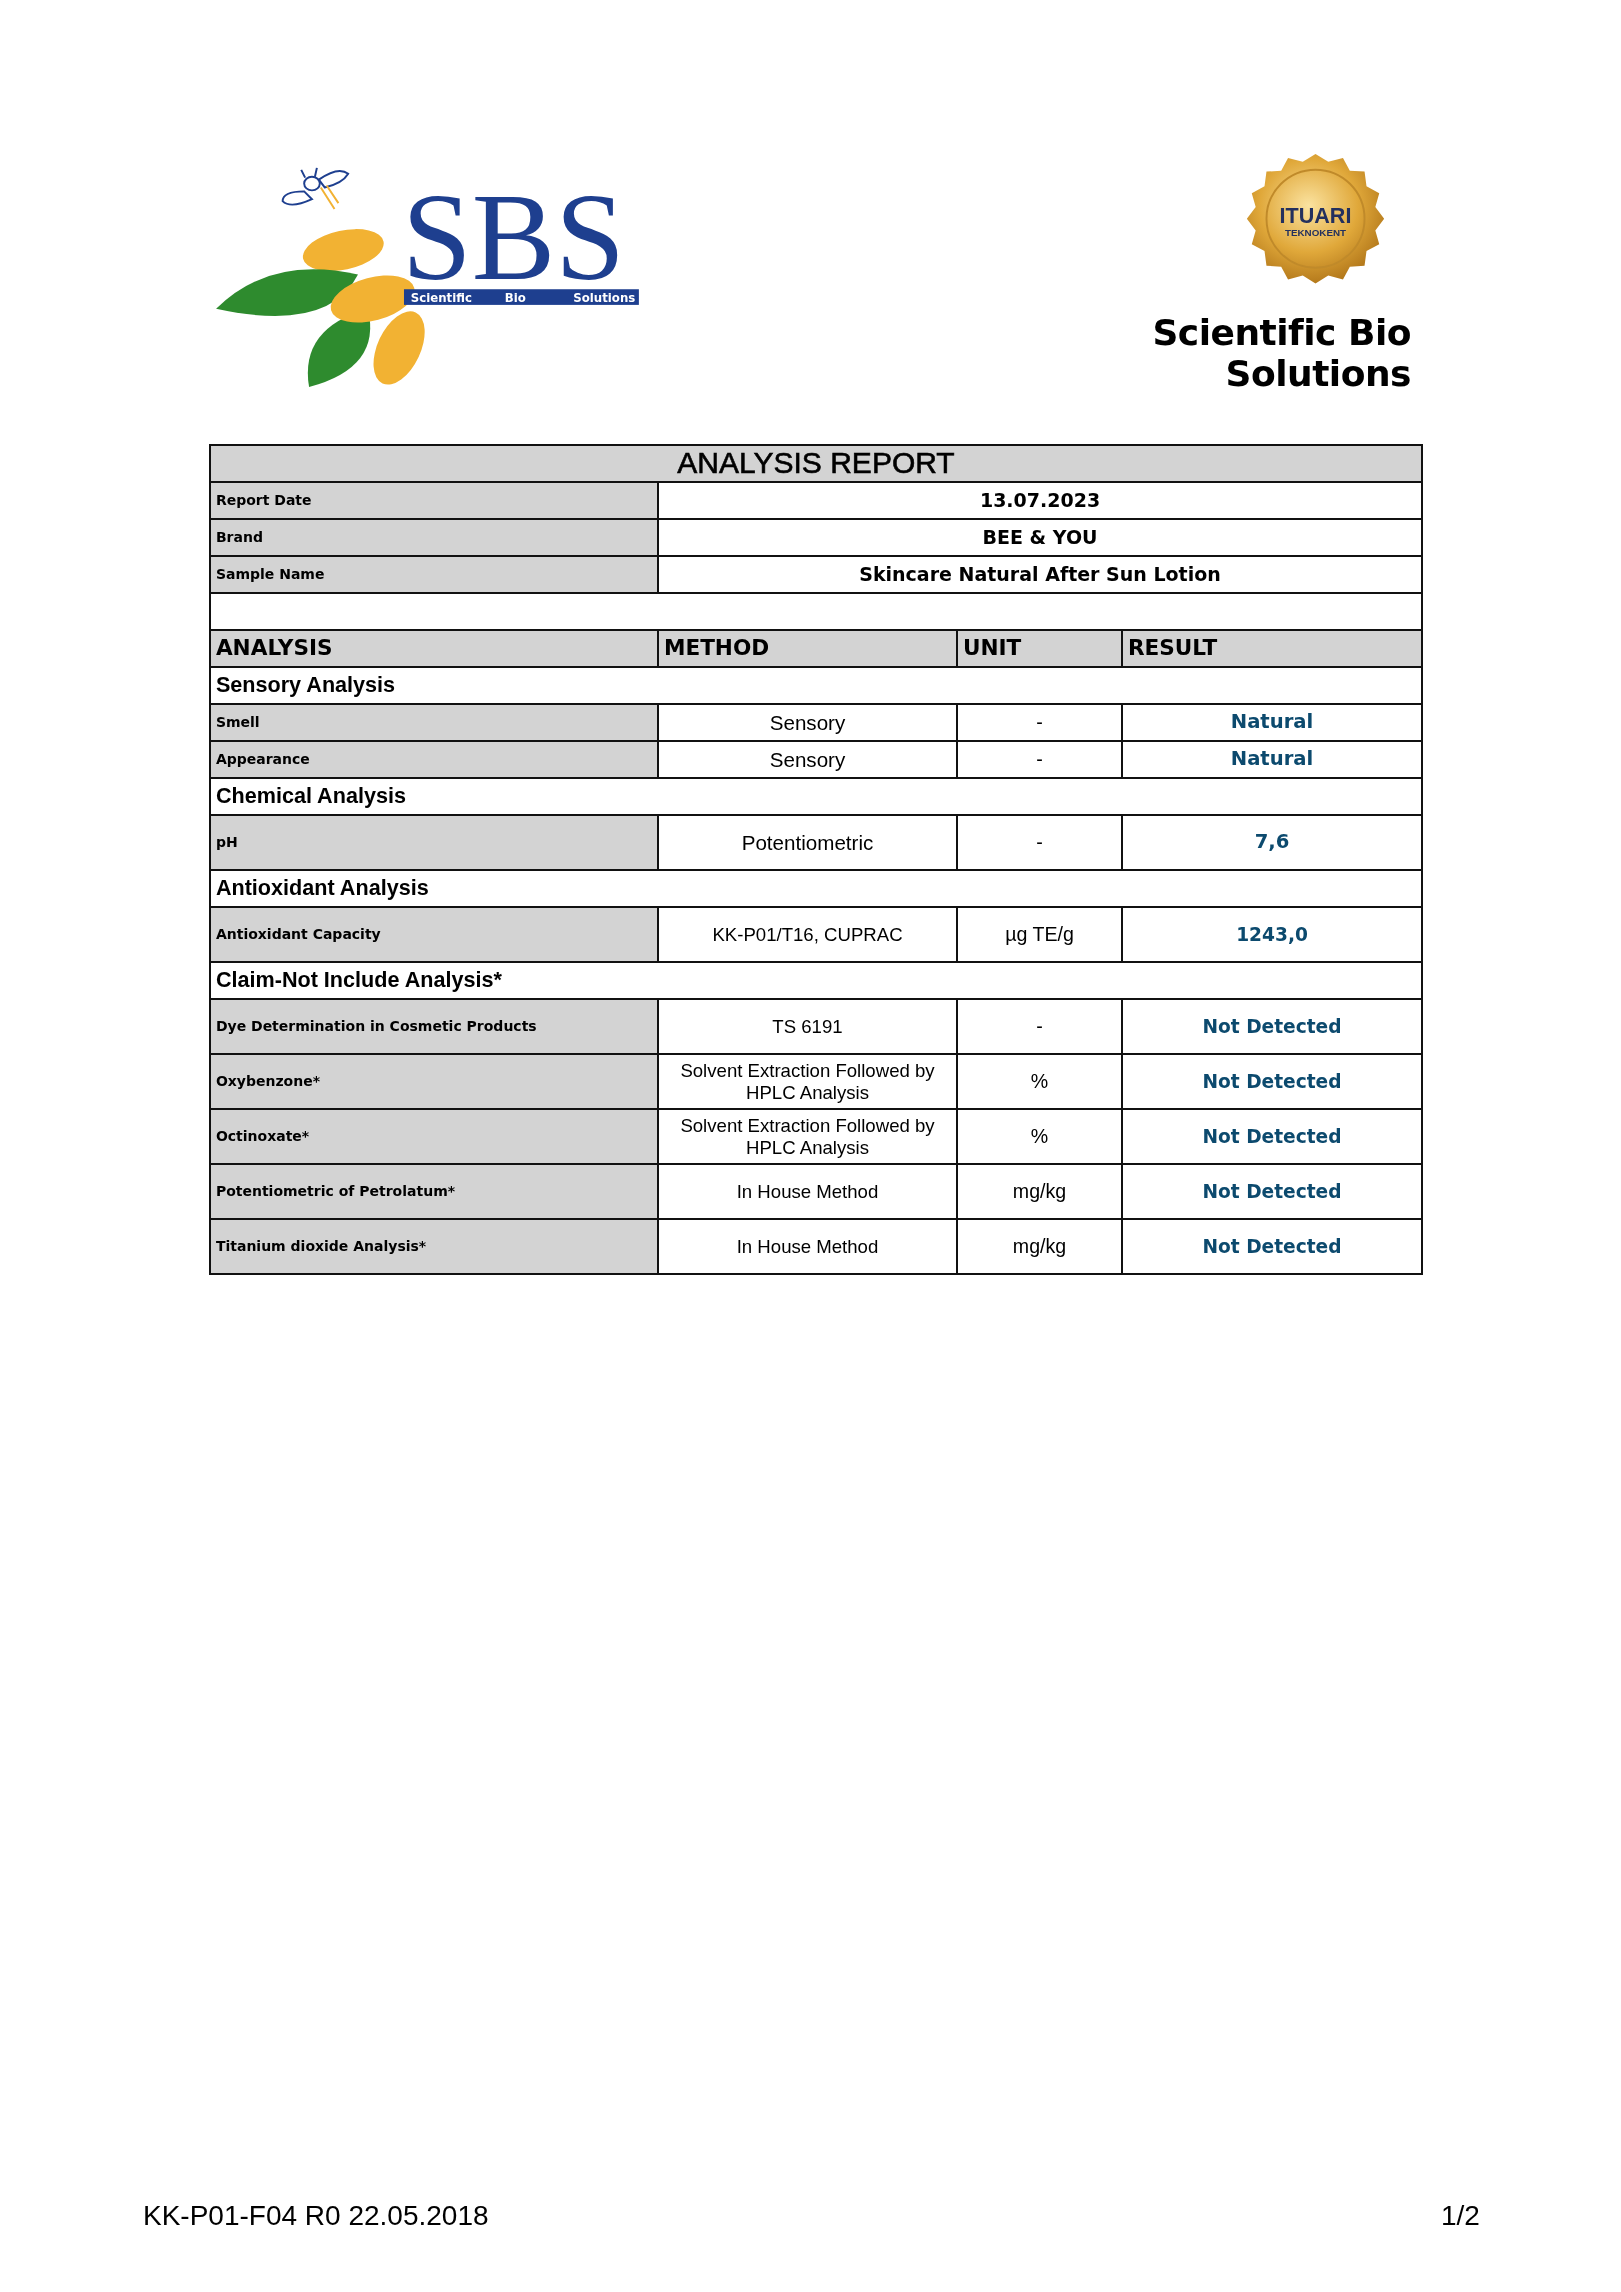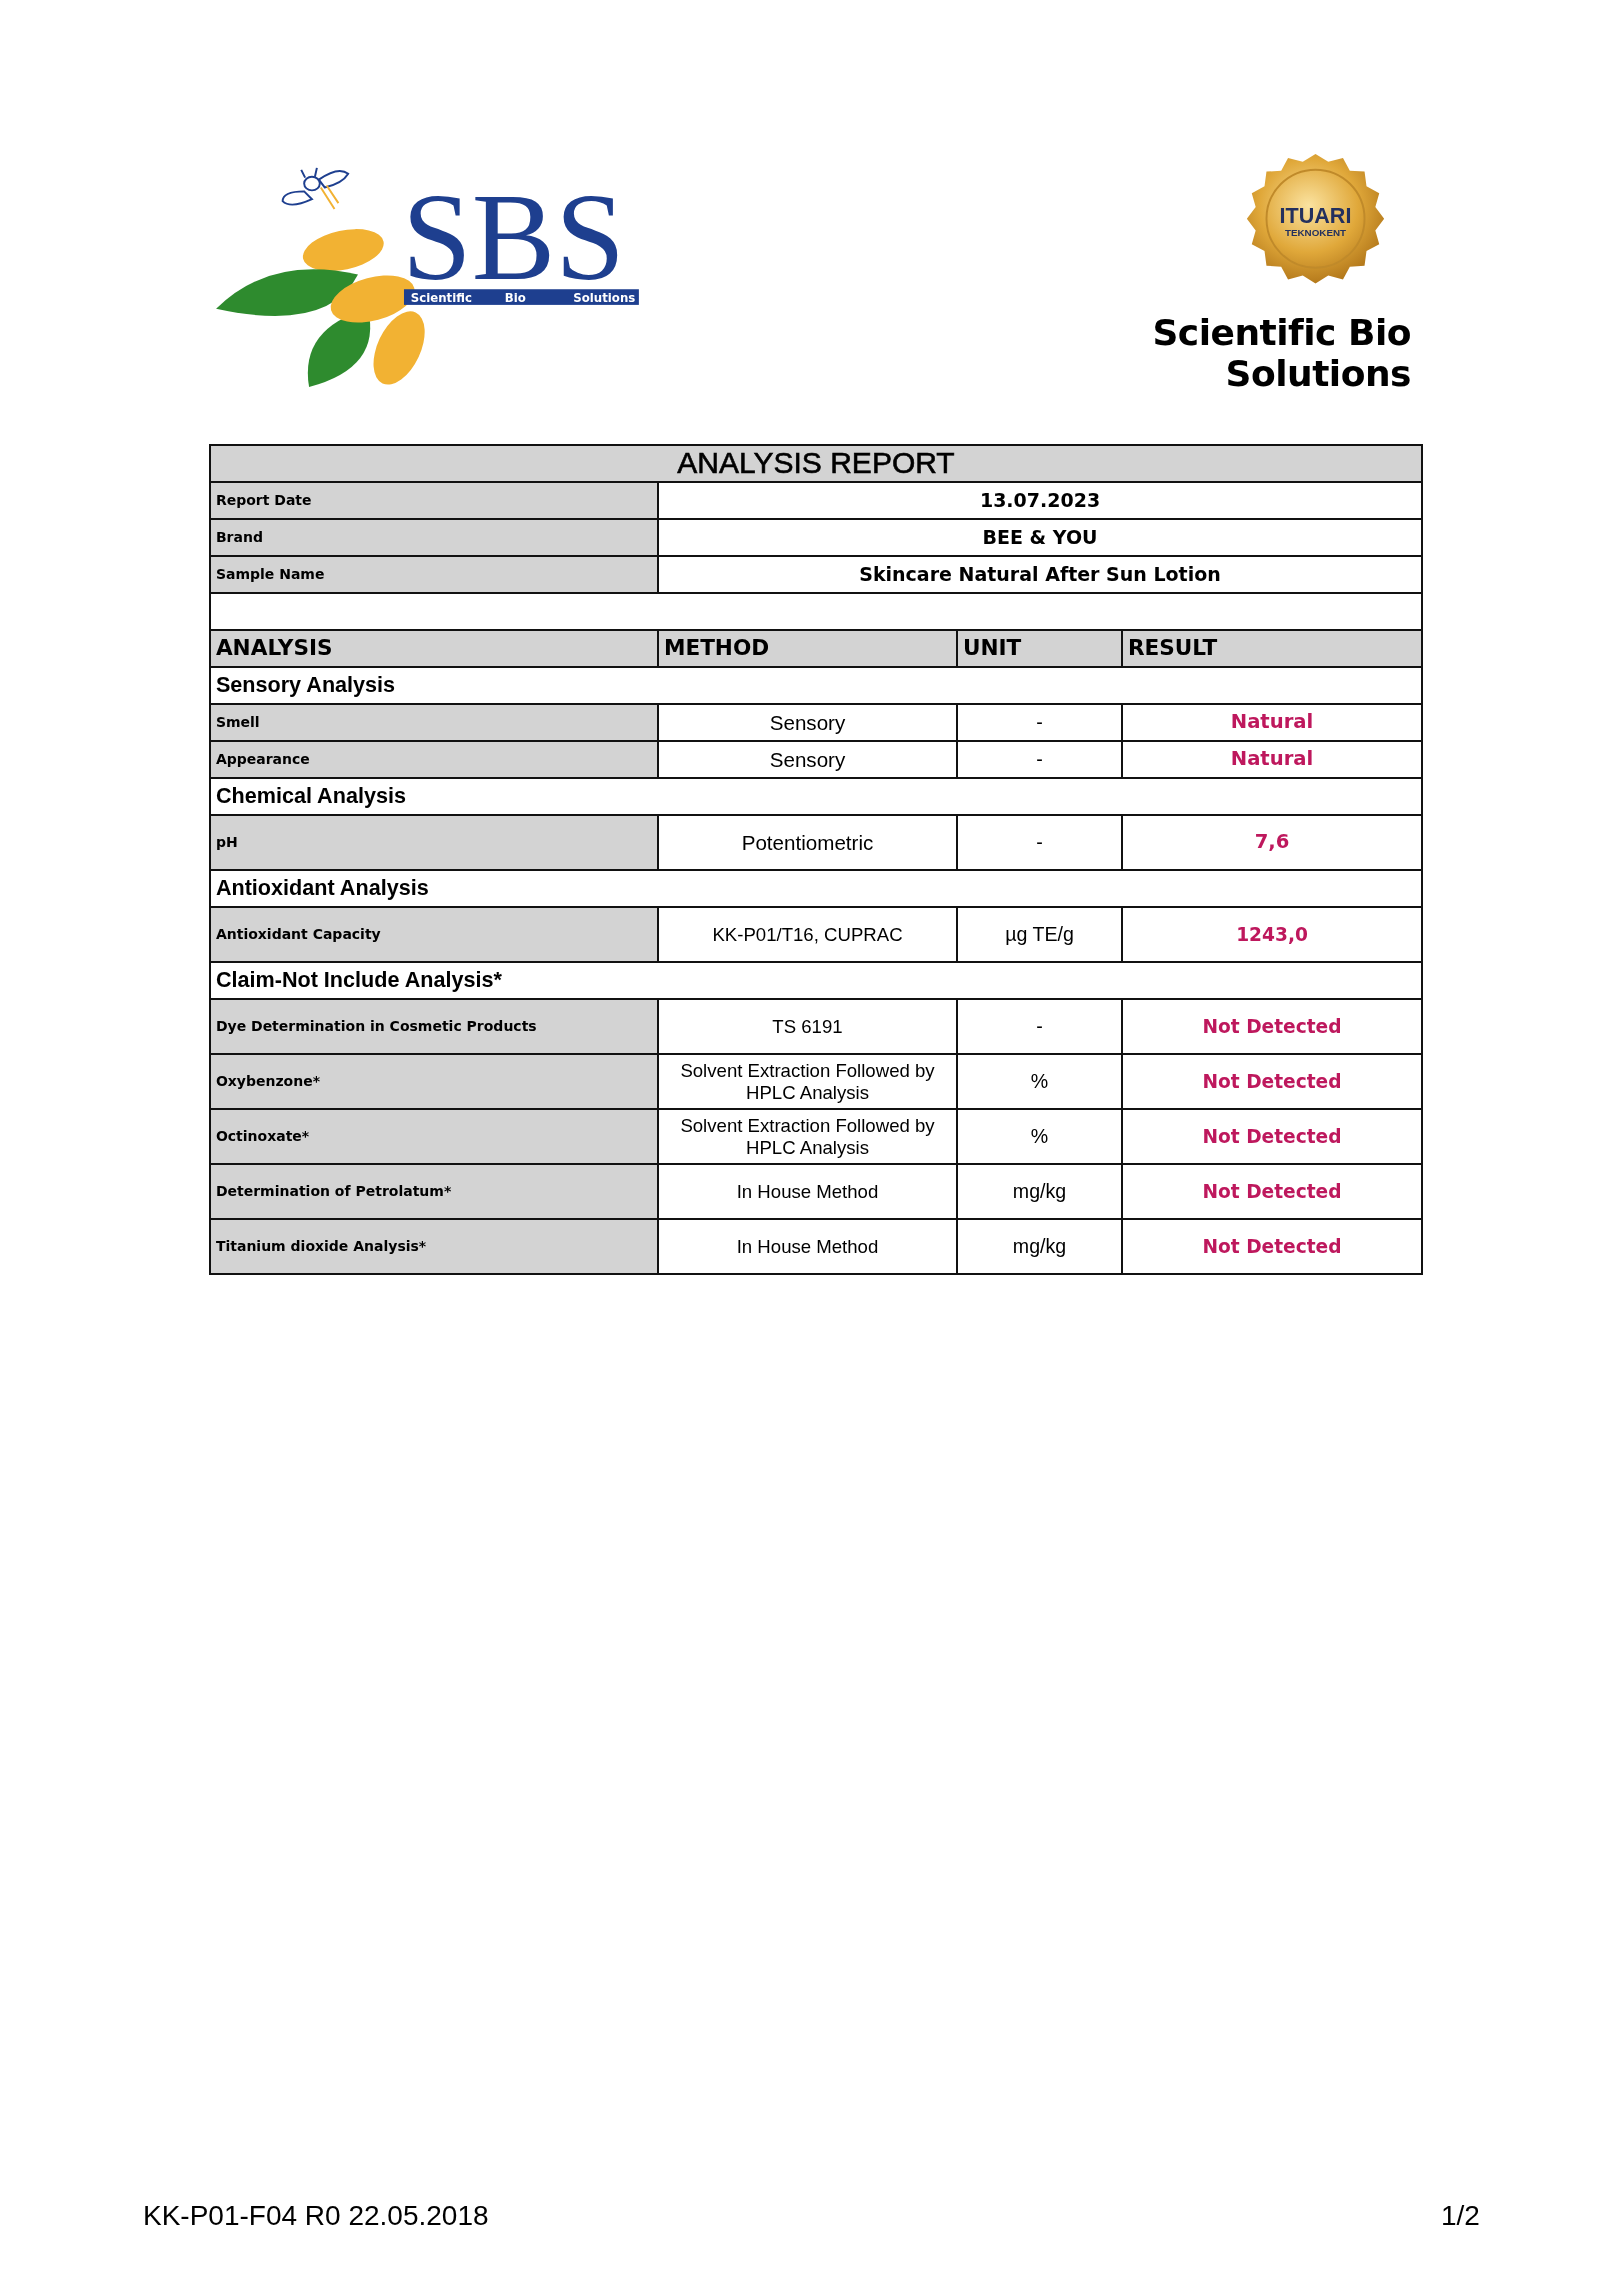--- a/index.html
+++ b/index.html
@@ -19,21 +19,21 @@
   #report td { border:2.9px solid #111; padding:0 4.9px; font-size:22.5px; line-height:1.15; overflow:hidden; }
   #report .gray { background:#d3d3d3;margin-left:16px; }
   #report .lbl { font-weight:bold; text-align:left; font-family:"DejaVu Sans", sans-serif; font-size:14px; }
   #report .val { text-align:center; font-weight:bold; font-family:"DejaVu Sans", sans-serif; font-size:19px; }
   #report .title { text-align:center; font-size:30px; font-family:"Liberation Sans", sans-serif; font-weight:normal; -webkit-text-stroke:0.6px #000; }
   #report .colhead { text-align:left; font-weight:bold; font-family:"DejaVu Sans", sans-serif; font-size:21.6px; }
   #report .section { font-weight:bold; font-family:Liberation Sans, sans-serif; font-size:21.6px; }
   #report .method { text-align:center; font-family:"Liberation Sans", sans-serif; font-size:20.6px; }
   #report .method.small { font-size:18.6px;text-align:center; }
   #report .unit { text-align:center; font-size:19.6px; }
-  #report .res { text-align:center; color:#be185d; font-weight:bold; font-family:"DejaVu Sans", sans-serif; font-size:19.6px; }
+  #report .res { text-align:center; color:#0c4a6e; font-weight:bold; font-family:"DejaVu Sans", sans-serif; font-size:19.6px; }
   #report .res.small { font-size:18.6px; }
   tr.h42 td { height:35px; }
   tr.h62 td { height:53px; }
 
   
   #footer-left { left:143px; top:2200px; font-size:28px; font-family:"Liberation Sans", sans-serif; }
   #footer-right { left:1441px; top:2200px; font-size:28px; font-family:"Liberation Sans", sans-serif; }
 </style>
 </head>
 <body>
@@ -168,21 +168,21 @@
     <td class="unit">%</td>
     <td class="res small">Not Detected</td>
   </tr>
   <tr class="h62">
     <td class="gray lbl">Octinoxate*</td>
     <td class="method small">Solvent Extraction Followed by HPLC Analysis</td>
     <td class="unit">%</td>
     <td class="res small">Not Detected</td>
   </tr>
   <tr class="h62">
-    <td class="gray lbl">Determination of Petrolatum*</td>
+    <td class="gray lbl">Potentiometric of Petrolatum*</td>
     <td class="method small">In House Method</td>
     <td class="unit">mg/kg</td>
     <td class="res small">Not Detected</td>
   </tr>
   <tr class="h62">
     <td class="gray lbl">Titanium dioxide Analysis*</td>
     <td class="method small">In House Method</td>
     <td class="unit">mg/kg</td>
     <td class="res small">Not Detected</td>
   </tr>

